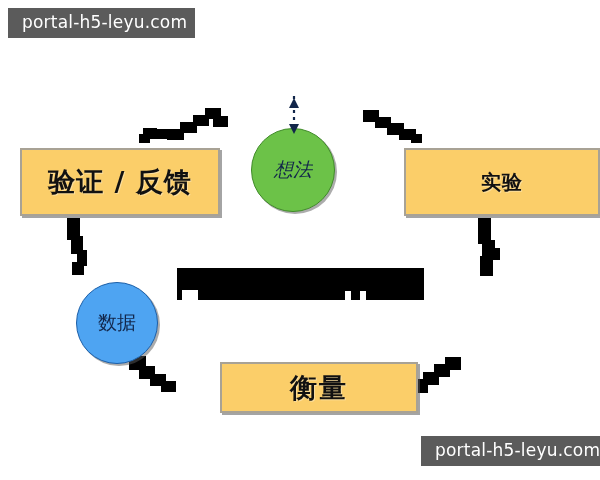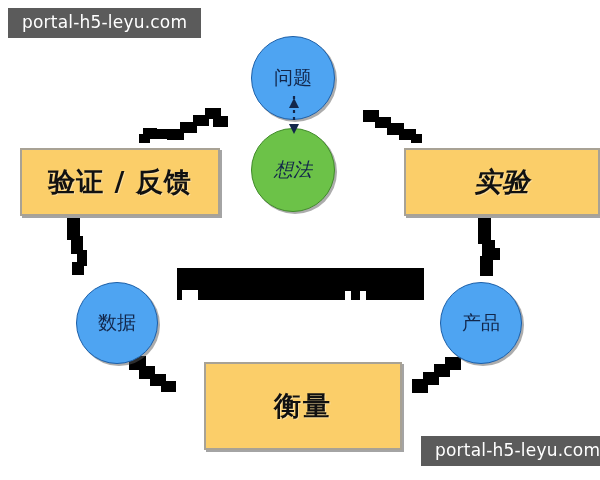--- a/index.html
+++ b/index.html
@@ -17,21 +17,21 @@
   }
 
   
   .watermark {
     position: absolute;
     background: #5b5b5b;
     color: #ffffff;
     font-family: "DejaVu Sans", "Liberation Sans", sans-serif;
     font-size: 17px;
     letter-spacing: 0.2px;
-    padding: 6px 14px 7px 14px;
+    padding: 6px 8px 7px 14px;
     white-space: nowrap;
     line-height: 1;
   }
   #wm-top { left: 8px; top: 8px; }
   #wm-bottom { left: 421px; top: 436px; }
 
   
   .box {
     position: absolute;
     background: #fbce69;
@@ -44,22 +44,22 @@
   }
   .box span {
     color: #111111;
     font-weight: bold;
     white-space: nowrap;
     text-shadow: 1px 1px 0 rgba(255,255,255,0.35);
   }
   #box-validate { left: 20px;   top: 148px; width: 200px; height: 68px; }
   #box-validate span { font-size: 27px; letter-spacing: 1px; }
   #box-experiment { left: 404px; top: 148px; width: 196px; height: 68px; }
-  #box-experiment span { font-size: 27px; letter-spacing: 1px; font-style: italic; }
-  #box-measure { left: 204px; top: 362px; width: 198px; height: 88px; }
+  #box-experiment span { font-size: 20px; letter-spacing: 1px; }
+  #box-measure { left: 220px; top: 362px; width: 198px; height: 51px; }
   #box-measure span { font-size: 27px; letter-spacing: 2px; }
 
   
   .circle {
     position: absolute;
     border-radius: 50%;
     box-sizing: border-box;
     display: flex;
     align-items: center;
     justify-content: center;
@@ -166,39 +166,33 @@
   </div>
 
   <div class="box" id="box-measure">
     <span>衡量</span>
   </div>
 
   <div class="circle c-green" id="circle-idea">
     <span>想法</span>
   </div>
 
-  <div class="circle c-blue" id="circle-problem">
-    <span>问题</span>
-  </div>
 
   <div id="dot-arrow">
     <svg width="22" height="40" viewBox="0 0 22 40" xmlns="http://www.w3.org/2000/svg">
       <line x1="11" y1="0" x2="11" y2="30" stroke="#12264a" stroke-width="2.2" stroke-dasharray="3,4"></line>
       <polygon points="11,38 6,28 16,28" fill="#12264a"></polygon>
       <polygon points="11,2 6,12 16,12" fill="#12264a"></polygon>
     </svg>
   </div>
 
   <div class="circle c-blue" id="circle-data">
     <span>数据</span>
   </div>
 
-  <div class="circle c-blue" id="circle-product">
-    <span>产品</span>
-  </div>
 
   <div id="redaction-bar"></div>
   <div id="redaction-notch-a"></div>
   <div id="redaction-notch-b"></div>
   <div id="redaction-notch-c"></div>
 
   <div class="watermark" id="wm-bottom">portal-h5-leyu.com</div>
 
 </div>
 

